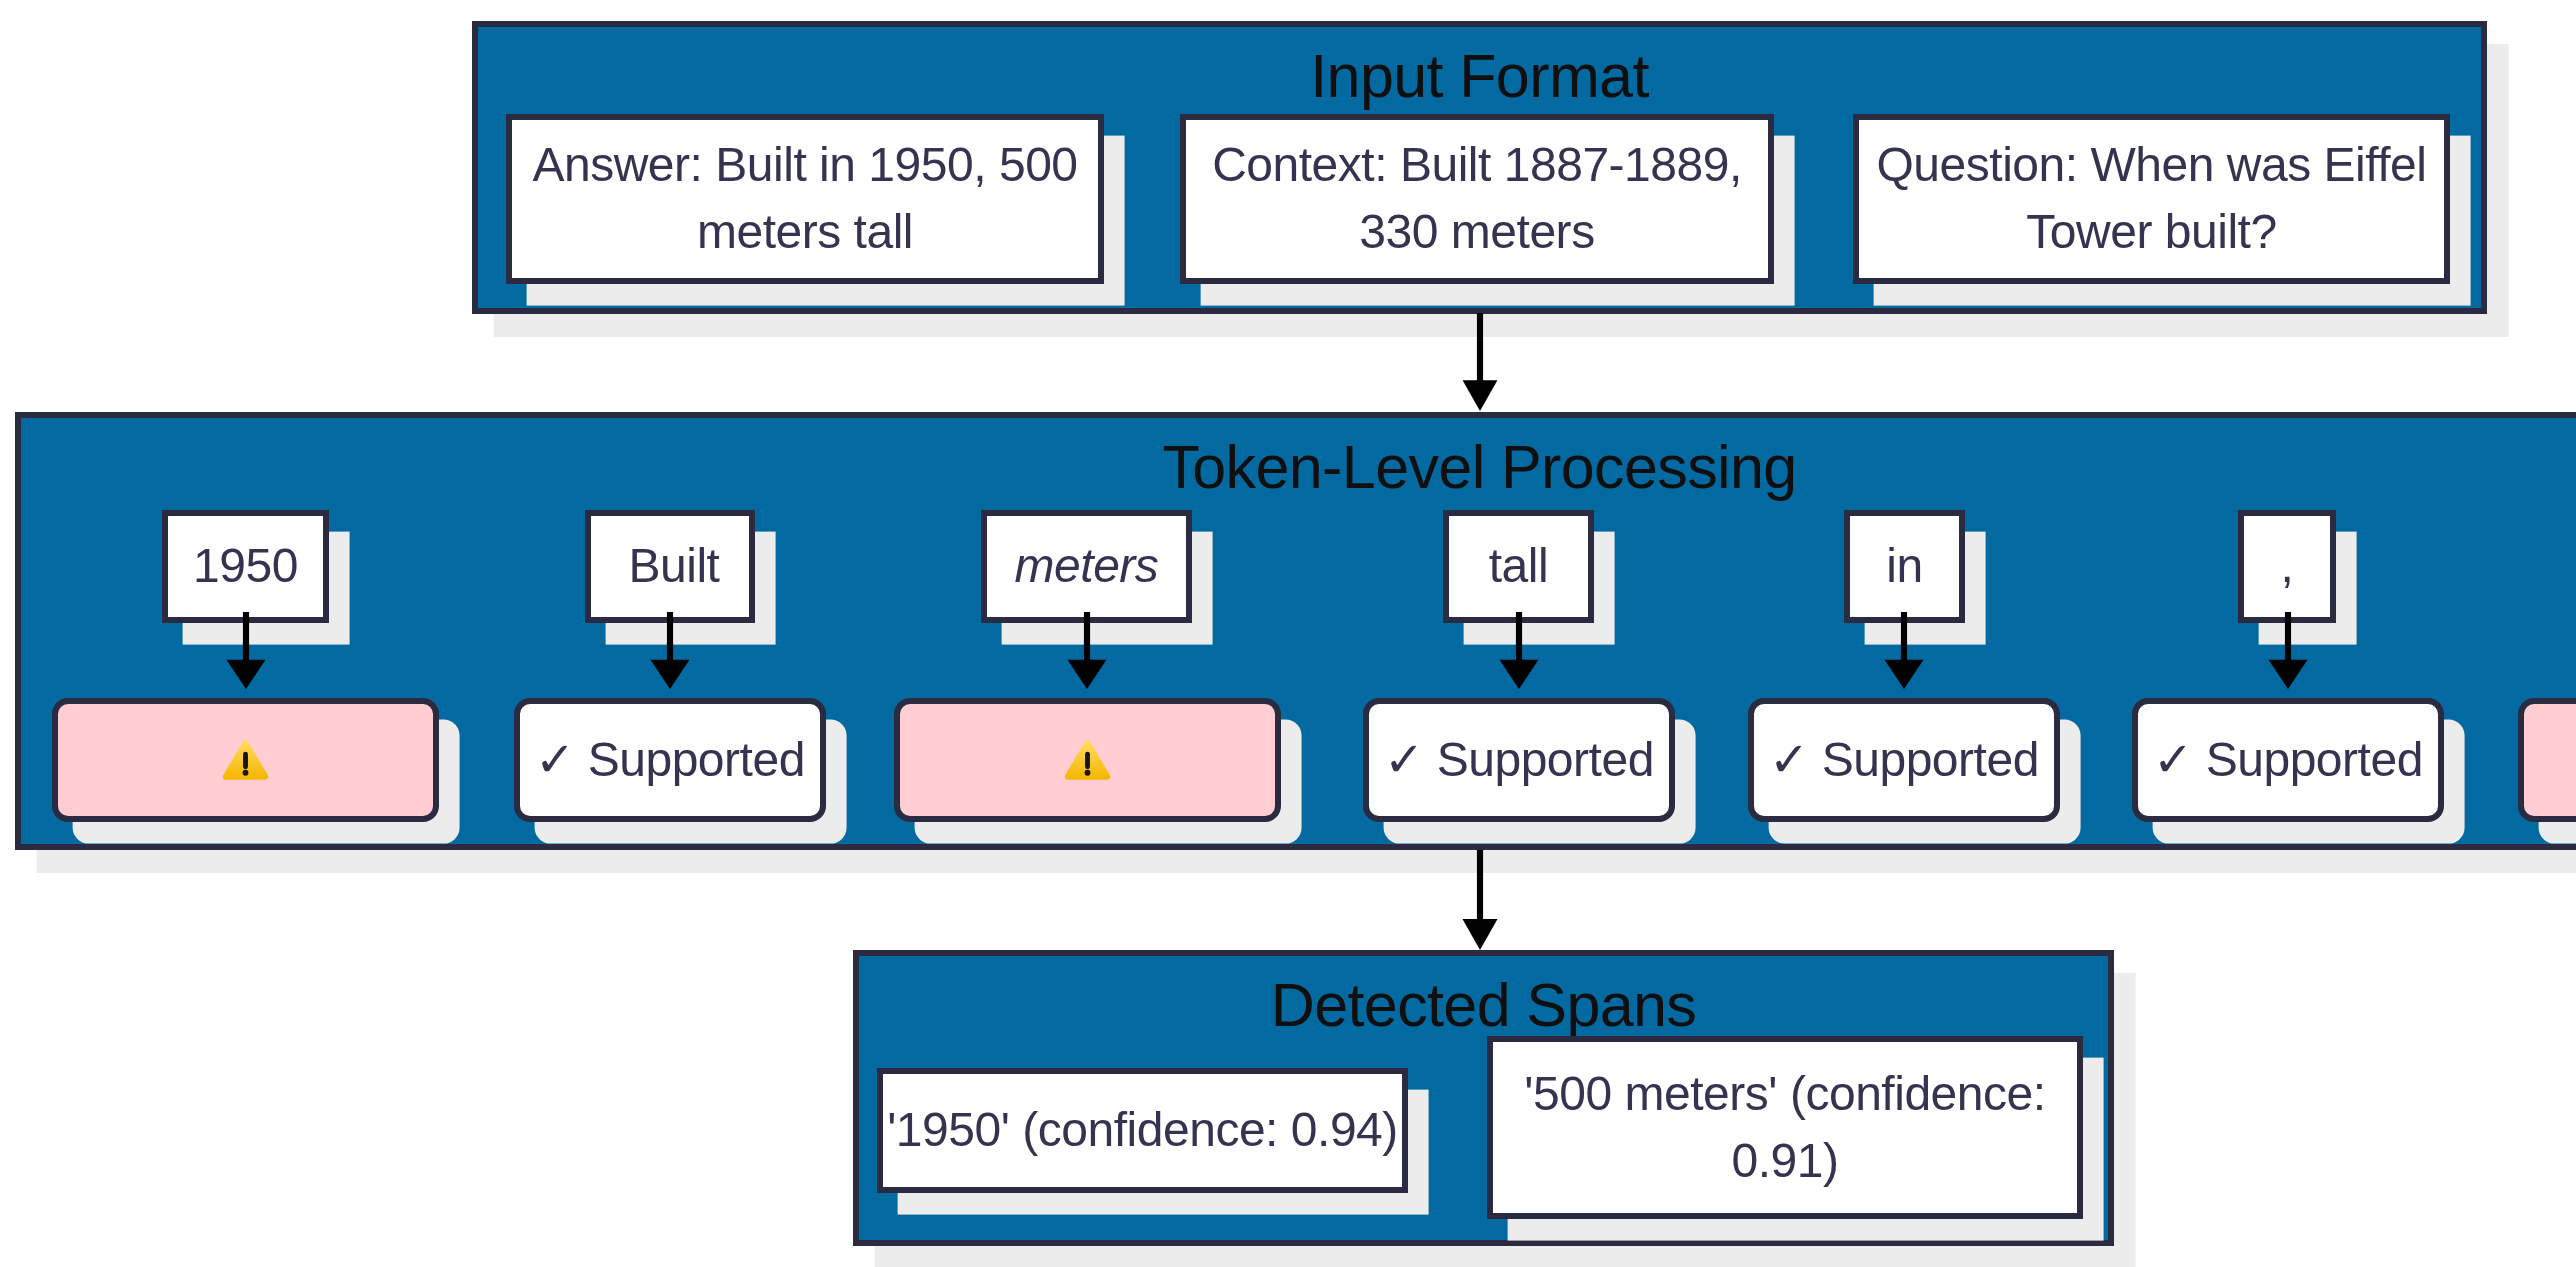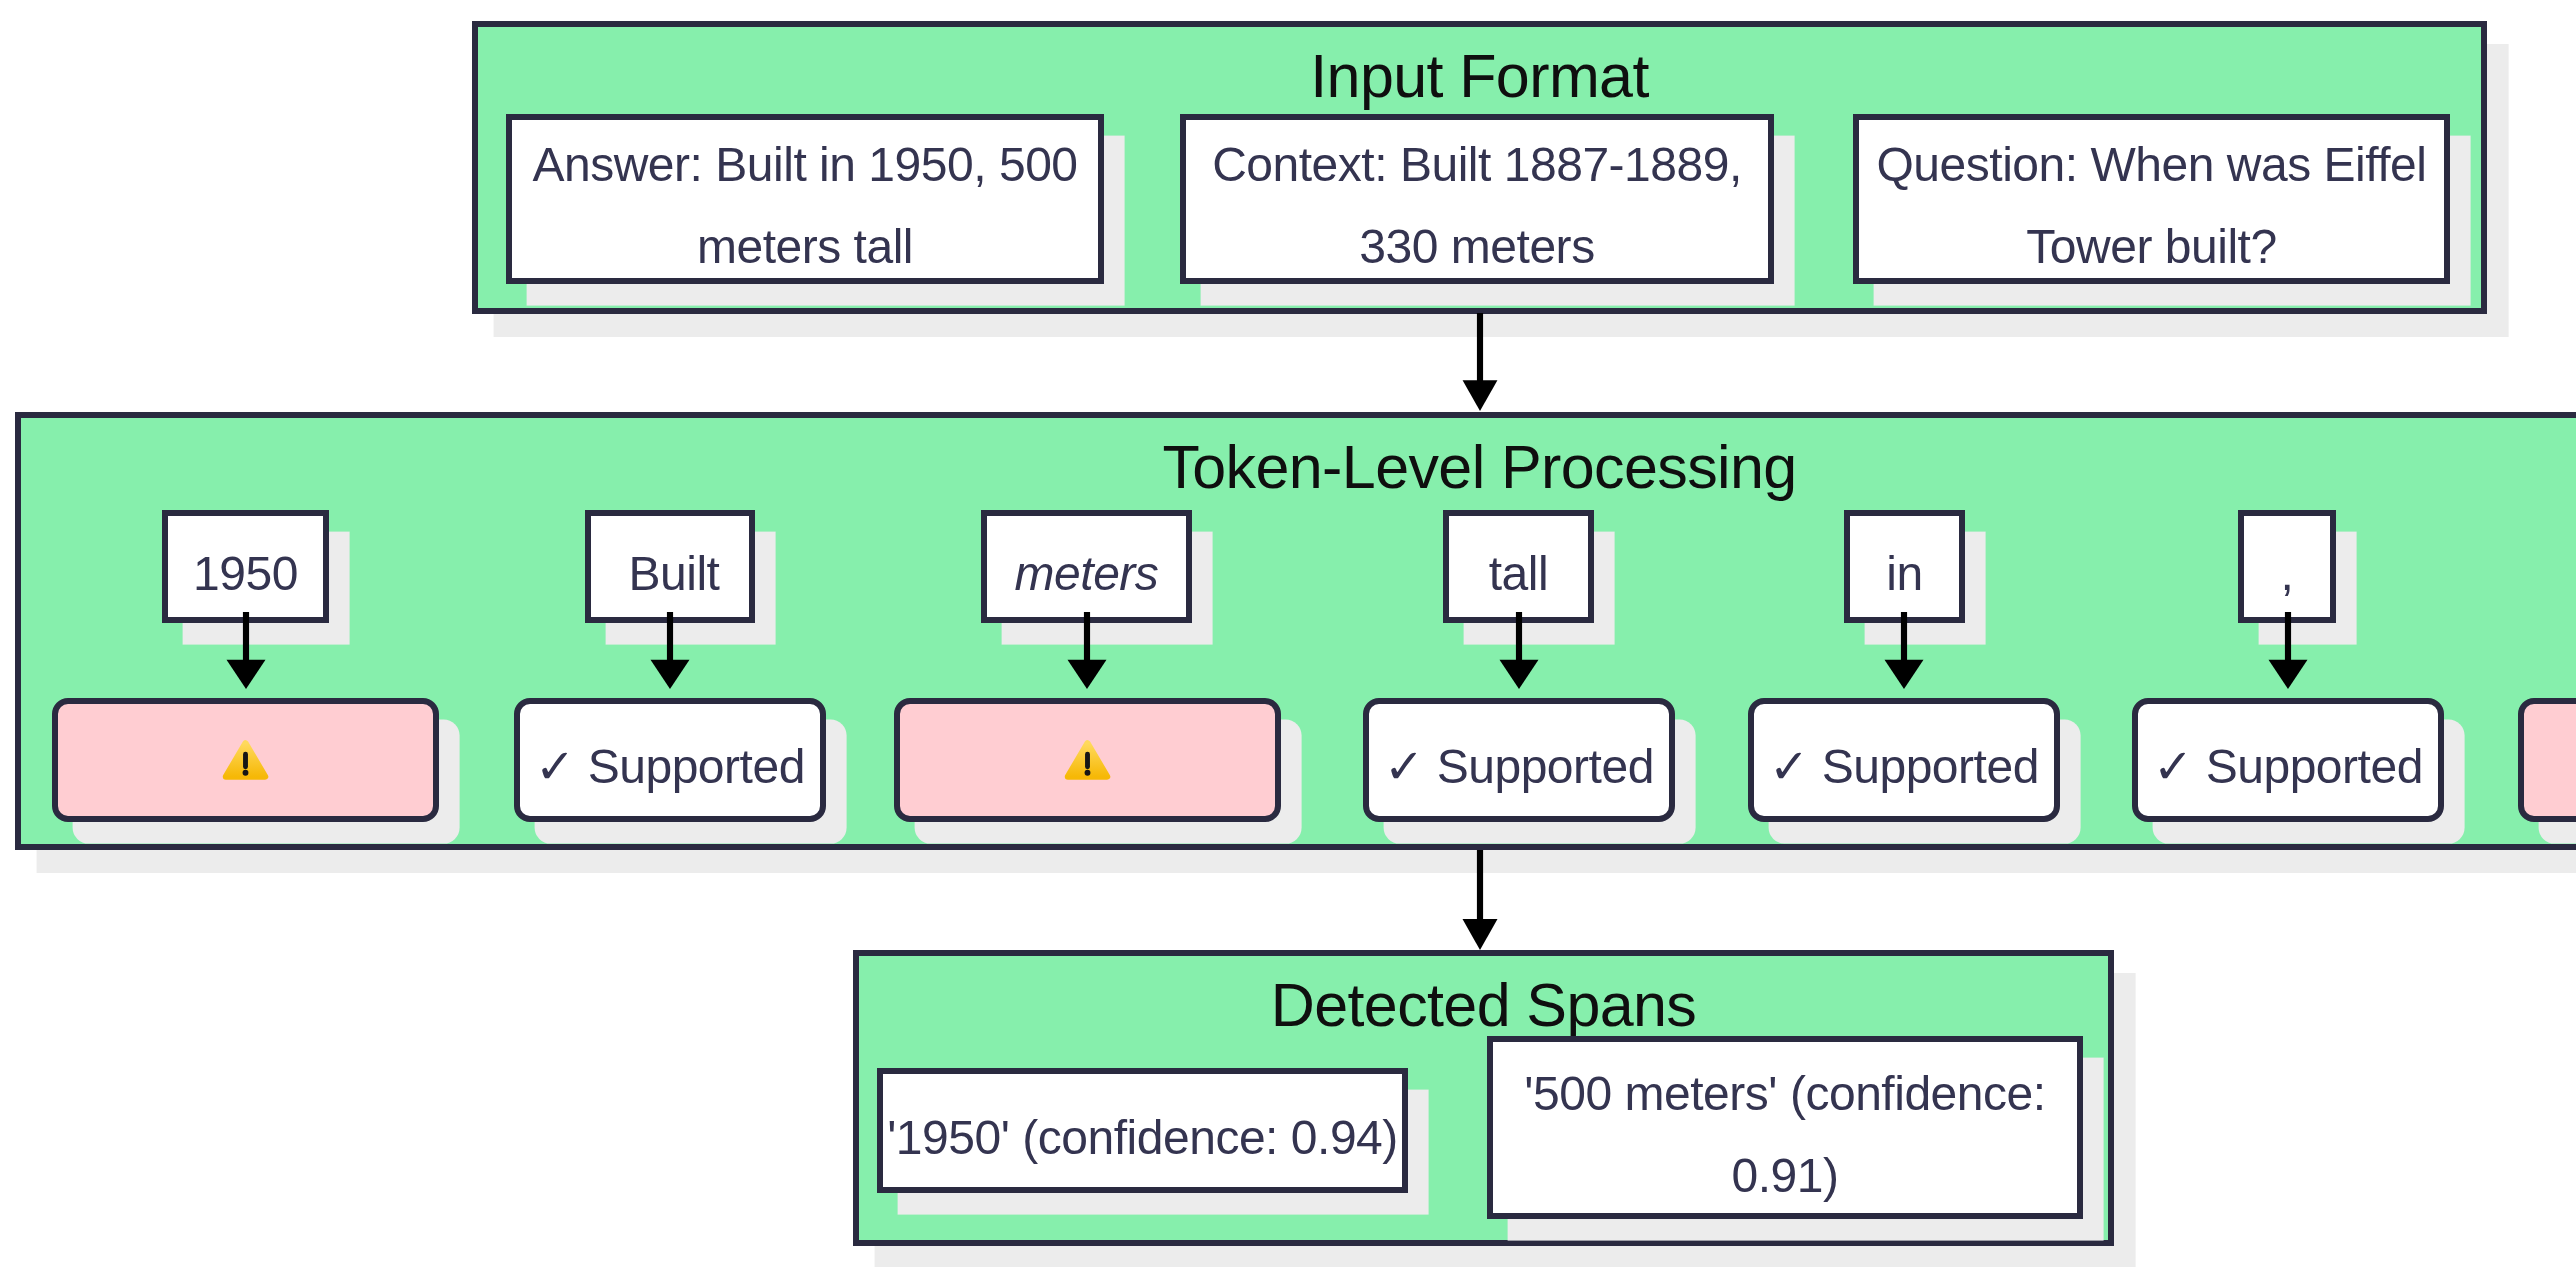--- a/index.html
+++ b/index.html
@@ -17,21 +17,21 @@
     width:2959px;height:1267px;
     background:var(--background);
     font-family:"Liberation Sans","DejaVu Sans",sans-serif;
     color:var(--node-text);
   }
   .canvas{position:relative;width:2959px;height:1267px;overflow:hidden;}
 
   
   .container{
     position:absolute;
-    background:#86efac;
+    background:#0369a1;
     border:6.2px solid var(--border);
     box-shadow:21.6px 23px 0 var(--shadow);
   }
   .container-title{
     position:absolute;left:0;right:0;top:14.4px;
     text-align:center;
     font-size:61px;
     letter-spacing:-0.01em;
     color:var(--title-text);
     white-space:nowrap;
@@ -46,21 +46,21 @@
     background:#ffffff;
     border:6.2px solid var(--border);
     box-shadow:20.6px 21.6px 0 var(--shadow);
     display:flex;align-items:center;justify-content:center;
     text-align:center;
     font-size:48px;
     letter-spacing:-0.01em;
     line-height:1.38;
     color:var(--node-text);
   }
-  .node .ln{display:block;white-space:nowrap;margin-top:15px;}
+  .node .ln{display:block;white-space:nowrap;}
   .warn{background:var(--warning-bg);}
 
   
   .ans{left:28px;top:87px;width:598px;height:170px;}
   .ctx{left:702px;top:87px;width:594px;height:170px;}
   .qst{left:1375px;top:87px;width:597px;height:170px;}
 
   
   .tok{top:92px;height:113px;}
   .stat{top:280px;height:124px;white-space:nowrap;border-radius:16px;}

